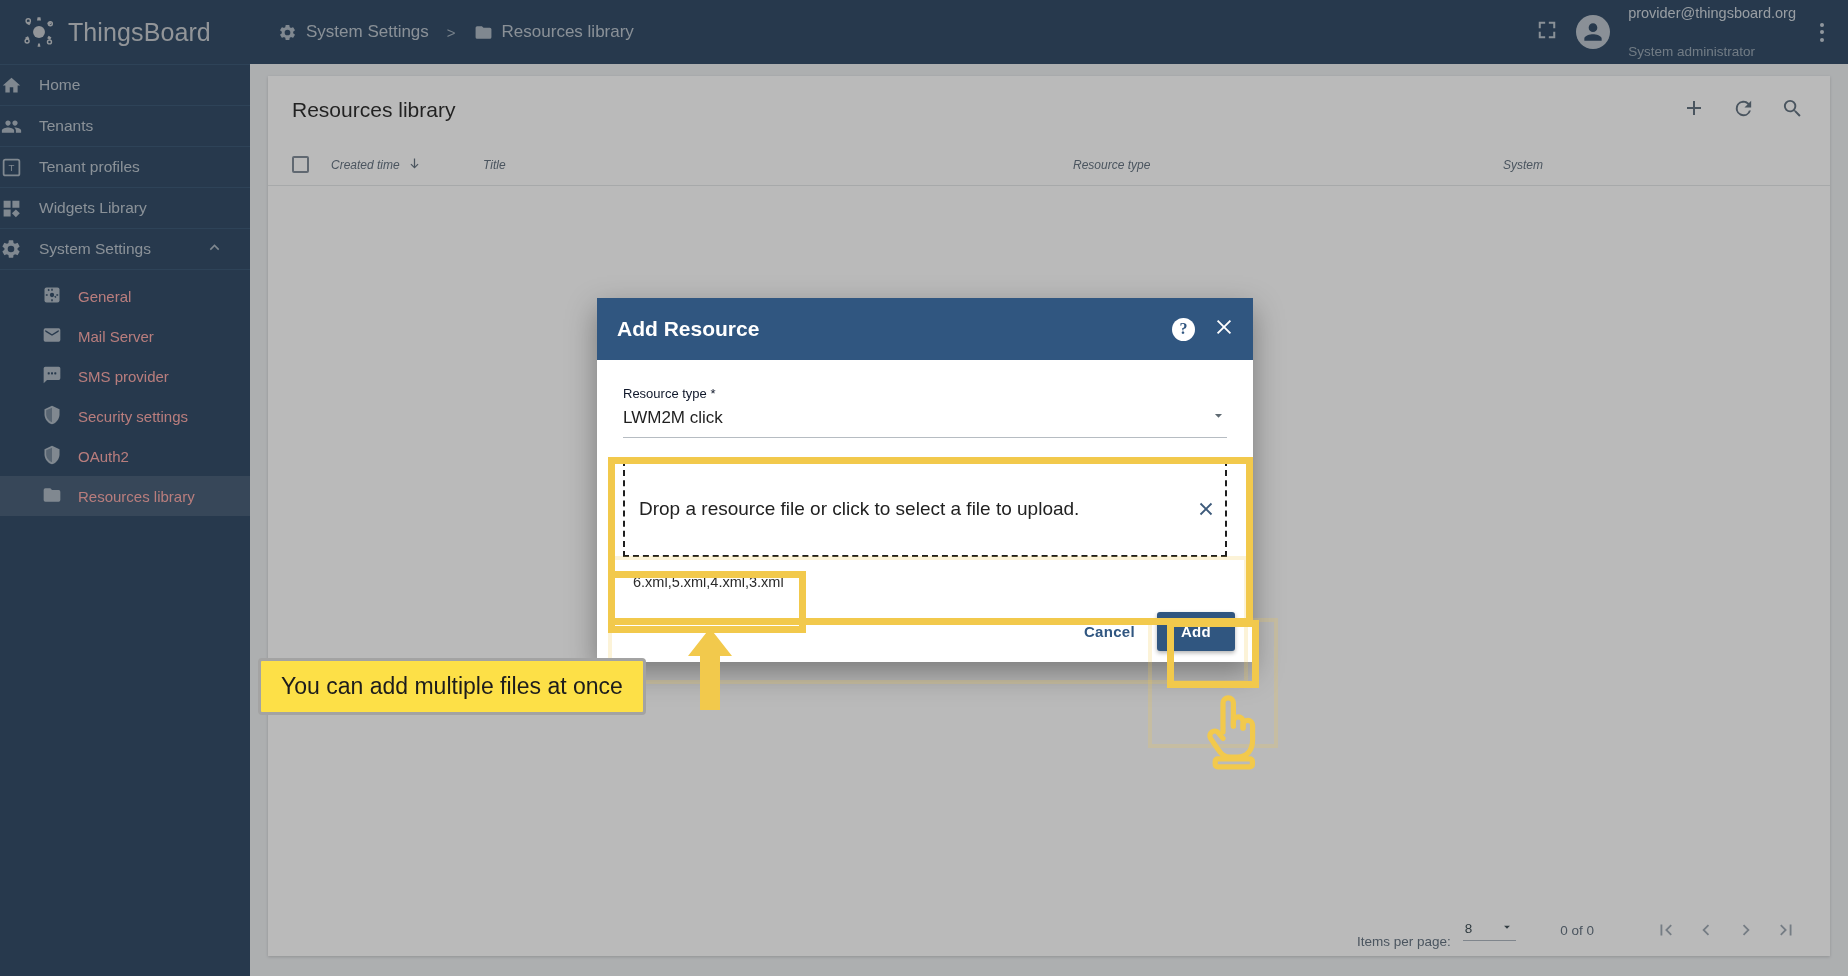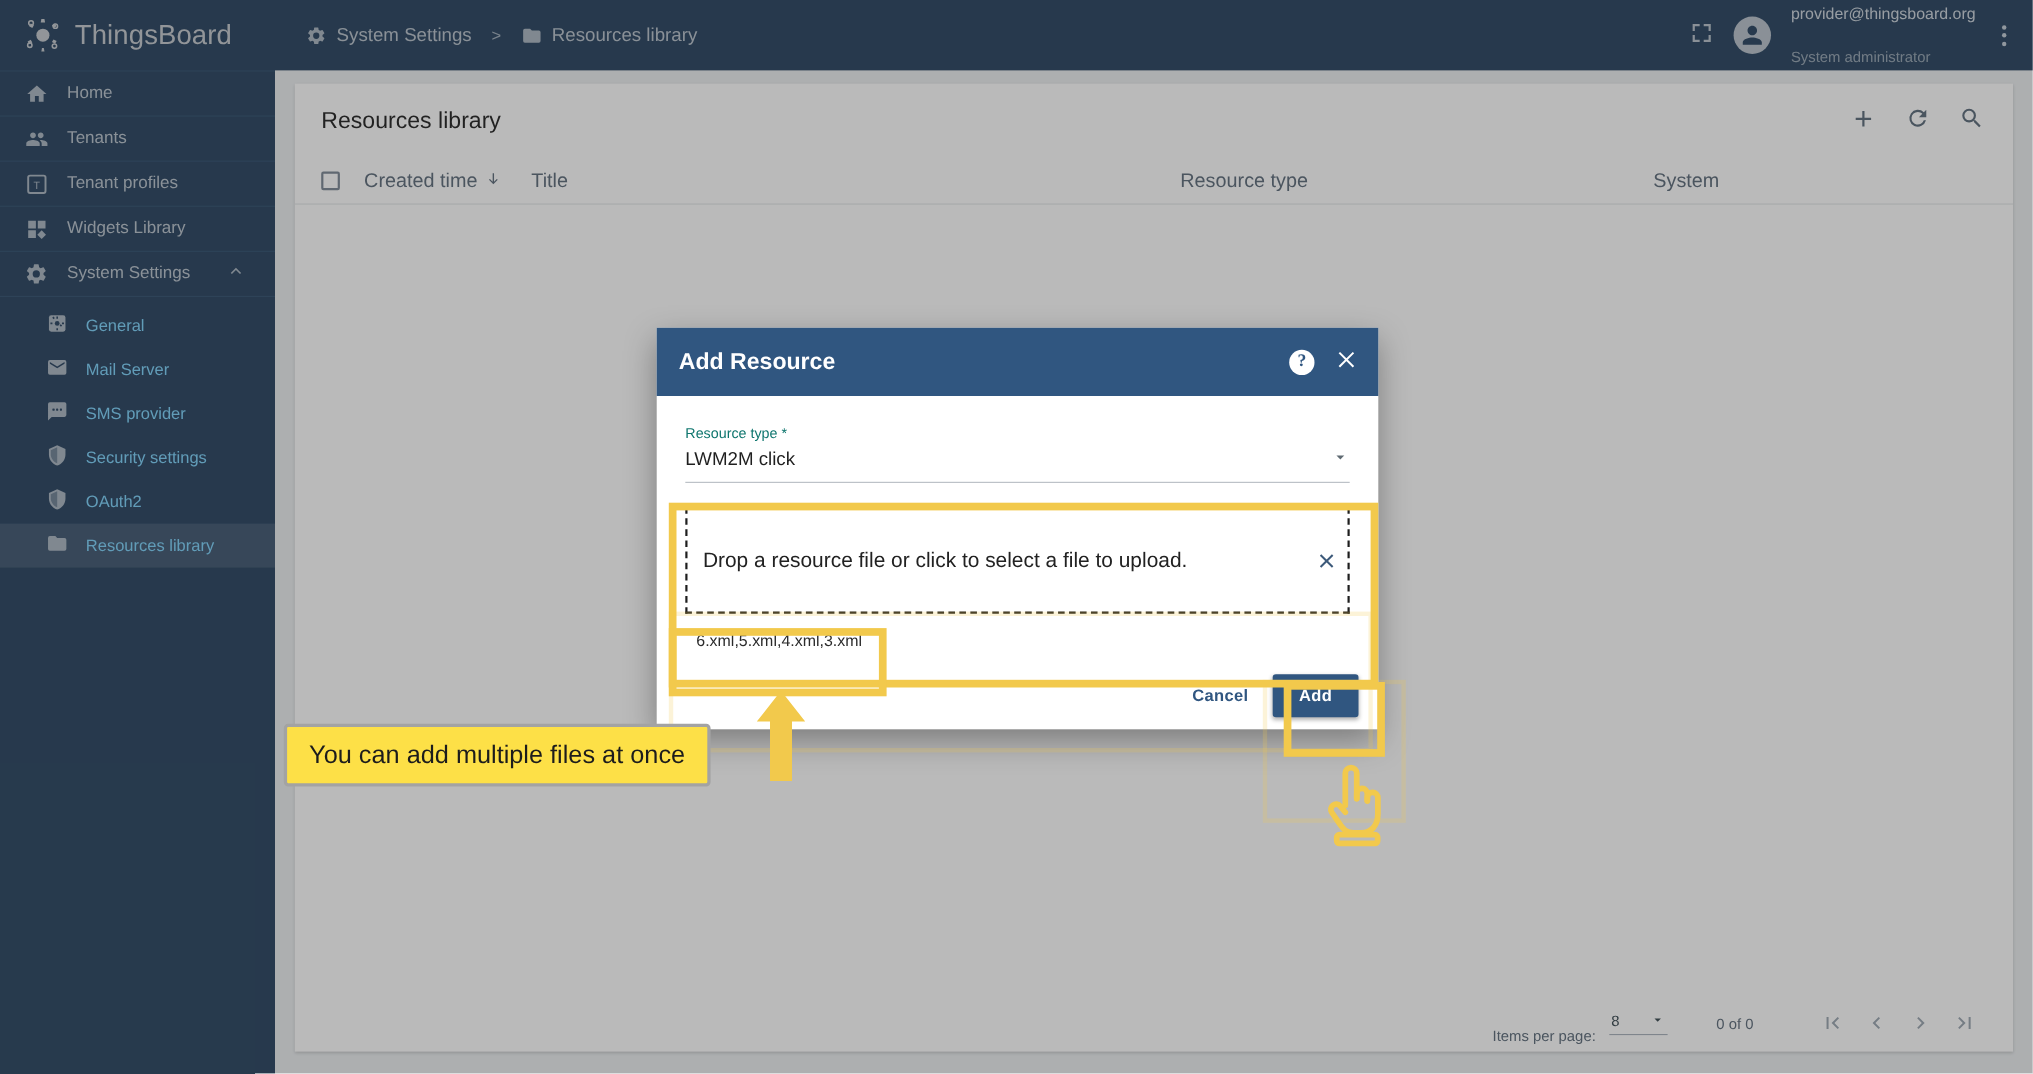--- a/index.html
+++ b/index.html
@@ -24,32 +24,32 @@
     padding-left: 22px; gap: 12px;
     background: #27425f;
   }
   .brand-logo { width: 34px; height: 34px; flex: 0 0 34px; }
   .brand-name {
     color: #c4c9ce; font-size: 25px; letter-spacing: .1px;
   }
   .nav { padding-top: 0; }
   .nav-item {
     height: 41px; display: flex; align-items: center;
-    padding-left: 22px; gap: 17px;
+    gap: 17px;
     color: #b9c3cd; font-size: 15.5px;
     border-top: 1px solid #31506f;
     cursor: pointer; position: relative;
   }
   .nav-item:first-child { border-top: 1px solid #31506f; }
   .nav-item .ic { width: 22px; height: 22px; flex: 0 0 22px; display:flex; align-items:center; justify-content:center; }
   .nav-item .ic svg { fill: #aab6c2; }
   .nav-sub {
     height: 40px; display: flex; align-items: center;
     padding-left: 42px; gap: 16px;
-    color: #7dd3fc; font-size: 15px; cursor: pointer;
+    color: #fca5a5; font-size: 15px; cursor: pointer;
     border-top: none;
   }
   .nav-sub .ic svg { fill: #aab6c2; }
   .nav-sub.active { background: #3e5670; }
   .chev { margin-left: auto; margin-right: 26px; }
   .chev svg { fill: #aab6c2; }
   .sub-wrap { border-top: 1px solid #31506f; padding: 6px 0 8px 0; }
 
   
   .topbar {
@@ -95,22 +95,23 @@
     height: 68px; display: flex; align-items: center;
     padding: 0 26px 0 24px;
   }
   .card-title { font-size: 21px; color: #1f1f1f; }
   .head-actions { margin-left: auto; display: flex; align-items: center; gap: 26px; }
   .head-actions .hi { cursor: pointer; }
   .head-actions .hi svg { fill: #5a6a7a; }
   .tbl-head {
     height: 42px; display: flex; align-items: center;
     padding: 0 26px 0 24px;
-    color: #5c6b7a; font-size: 18px;
+    color: #5c6b7a; font-size: 12px;
     border-bottom: 1px solid #e3e6e8;
+    font-style: italic;
   }
   .chk {
     width: 17px; height: 17px; border: 2px solid #7b8794;
     border-radius: 2px; margin-right: 22px; cursor: pointer;
   }
   .th { display: flex; align-items: center; gap: 7px; }
   .th.c1 { width: 152px; }
   .th.c2 { width: 590px; }
   .th.c3 { width: 430px; }
   .th.c4 { width: 200px; }
@@ -154,21 +155,21 @@
   .dlg-head-actions { margin-left: auto; display: flex; align-items: center; gap: 18px; }
   .help-btn {
     width: 23px; height: 23px; border-radius: 50%; background: #fff;
     color: #305680; font-size: 16px; font-weight: bold;
     display:flex; align-items:center; justify-content:center; cursor:pointer;
     font-family: "Liberation Serif", serif;
   }
   .close-btn { cursor: pointer; }
   .close-btn svg { stroke: #fff; }
   .dlg-body { padding: 26px 26px 0 26px; }
-  .field-label { font-size: 13px; color: #0f766e; margin-bottom: 6px; }
+  .field-label { font-size: 13px; color: #0f172a; margin-bottom: 6px; }
   .select-row {
     display: flex; align-items: center;
     border-bottom: 1px solid #b6bcc2; padding-bottom: 9px;
   }
   .select-val { font-size: 17px; color: #1f1f1f; }
   .caret { margin-left: auto; }
   .caret svg { fill: #5f6a72; }
 
   .dropzone-wrap { margin-top: 22px; position: relative; }
   .dropzone {

